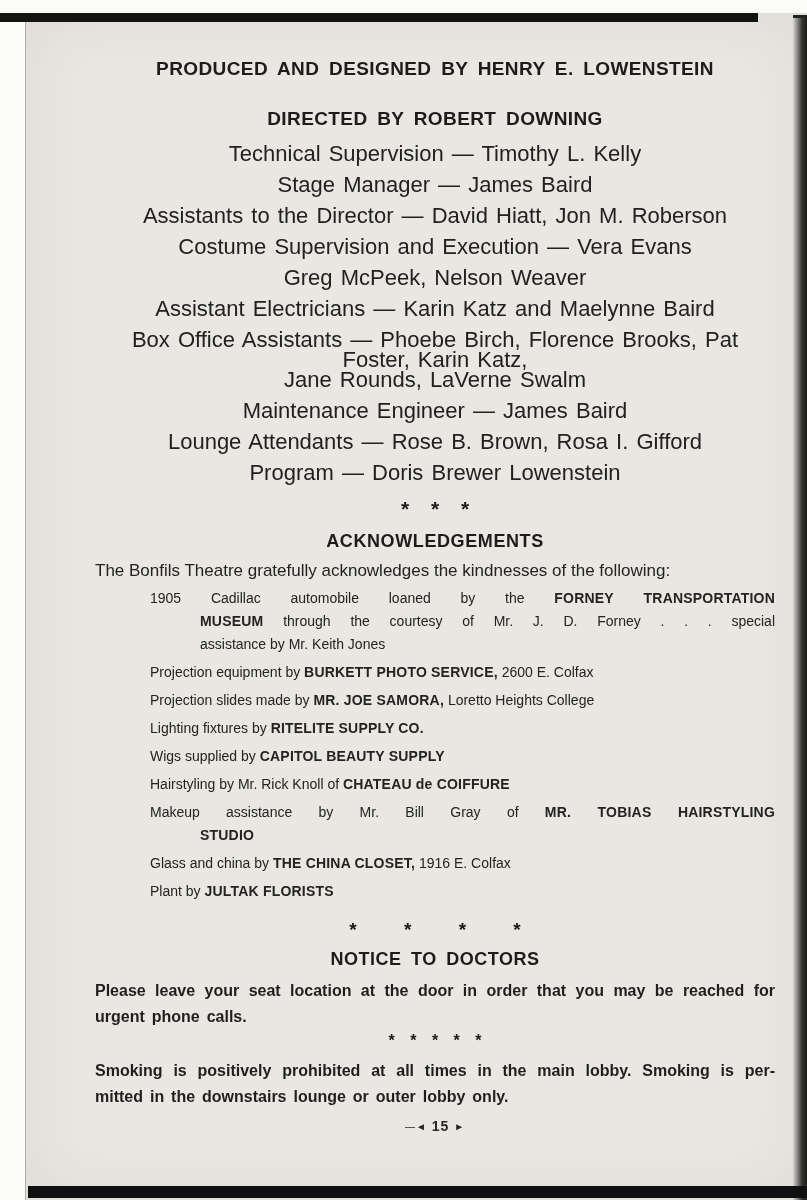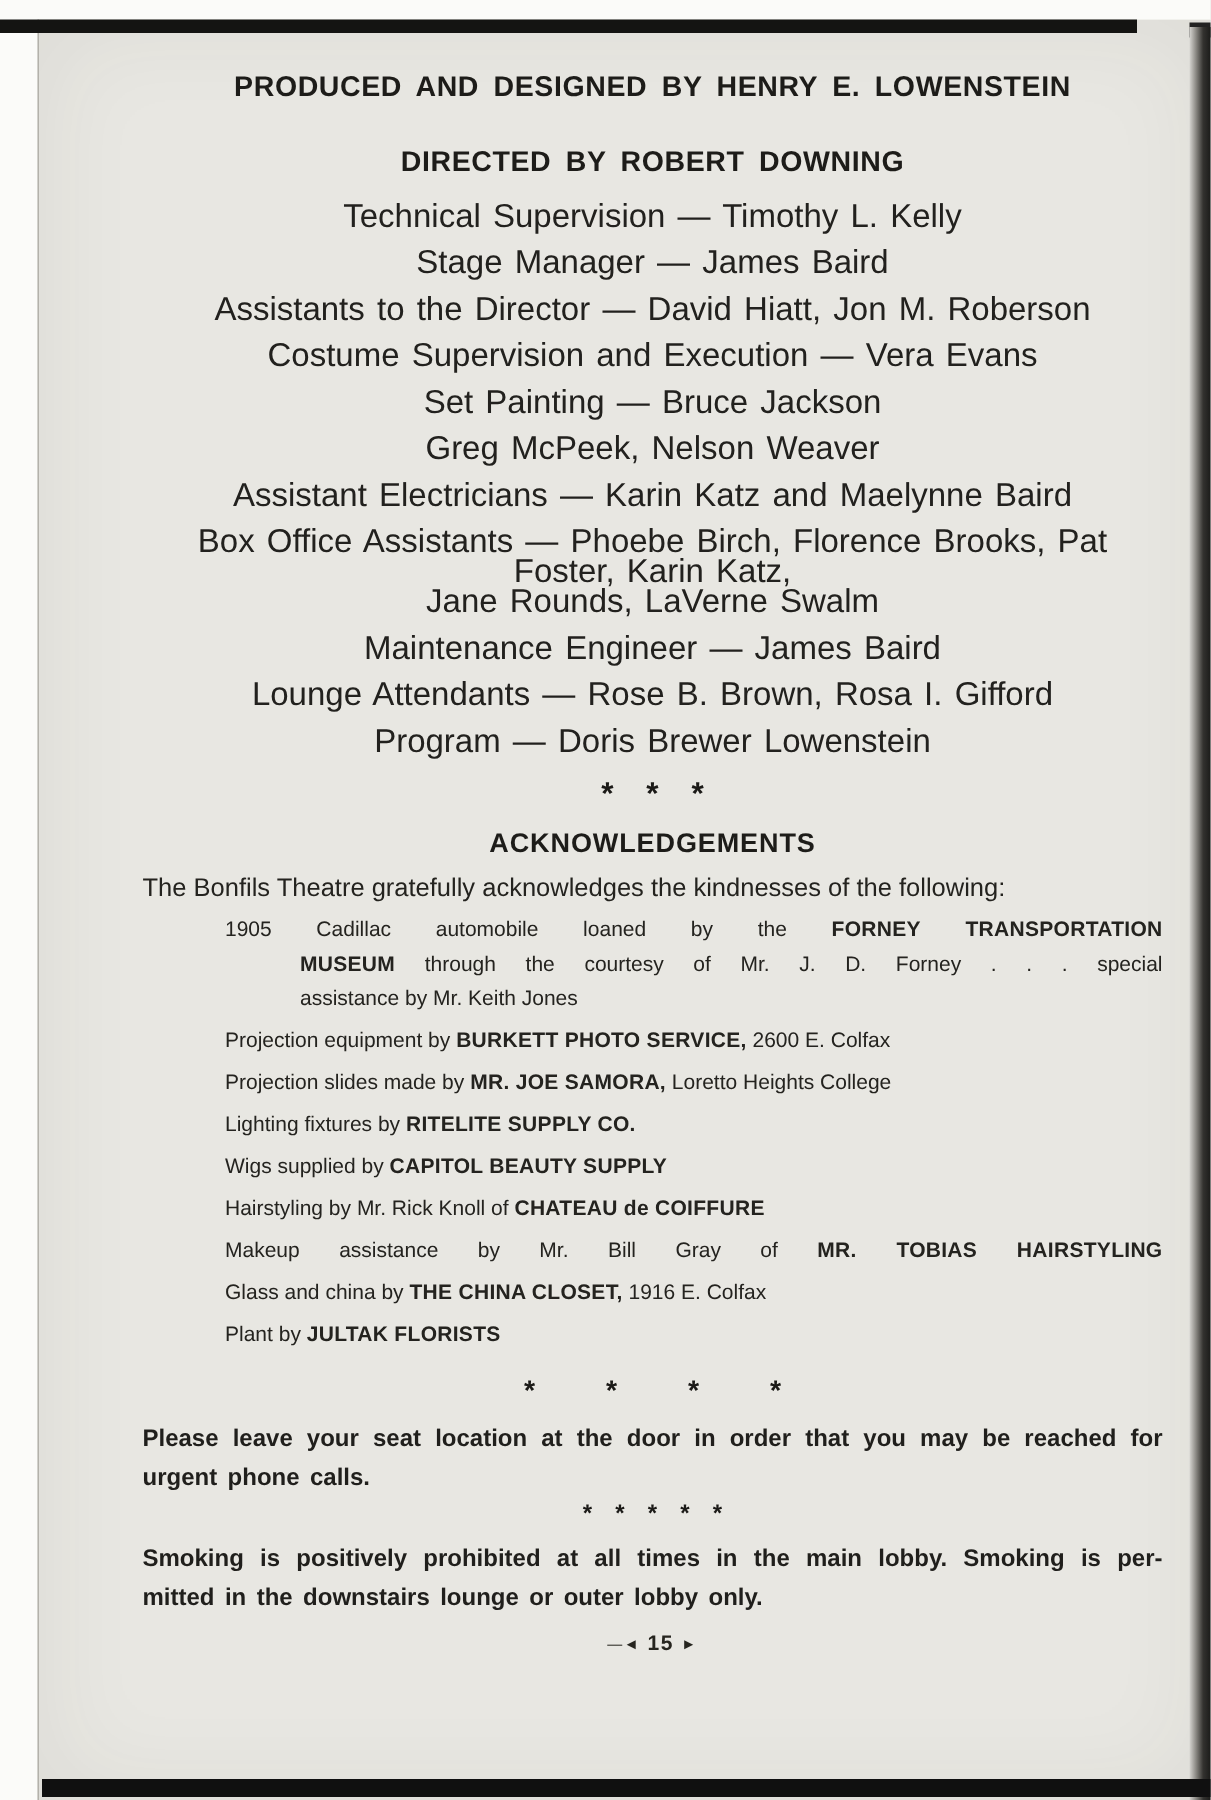--- a/index.html
+++ b/index.html
@@ -13,21 +13,21 @@
     background:#e8e7e2;
     border-left:1px solid #b3b1ab;
     box-shadow:inset 0 0 70px rgba(60,55,40,0.07);
   }
   .top-band { position:absolute; left:0; top:13px; width:758px; height:9px; background:#141412; }
   .top-band-corner { position:absolute; right:0; top:15px; width:14px; height:10px; background:#222; }
   .right-edge { position:absolute; right:0; top:18px; width:14px; bottom:0;
     background:linear-gradient(90deg,#d6d5d1 0%,#8d8b86 30%,#33322f 65%,#1c1c1a 100%); }
   .bottom-band { position:absolute; left:28px; right:0; bottom:2px; height:12px; background:#101010; }
 
-  .content { position:absolute; left:95px; top:47px; width:680px; color:#1d1c19; }
+  .content { position:absolute; left:95px; top:57px; width:680px; color:#1d1c19; }
 
   .h-title { text-align:center; font-weight:bold; font-size:19px; line-height:23px;
     letter-spacing:.4px; word-spacing:4px; }
   .h-title.second { margin-top:27px; }
 
   .credits-list { margin-top:14px; text-align:center; }
   .credit-entry { margin-top:11px; }
   .credit-line { font-size:22px; line-height:20px; word-spacing:2px; color:#22211e; }
 
   .sep { text-align:center; font-weight:bold; color:#1b1a17; }
@@ -78,23 +78,20 @@
       <div class="credit-entry">
         <div class="credit-line">Stage Manager — James Baird</div>
       </div>
       <div class="credit-entry">
         <div class="credit-line">Assistants to the Director — David Hiatt, Jon M. Roberson</div>
       </div>
       <div class="credit-entry">
         <div class="credit-line">Costume Supervision and Execution — Vera Evans</div>
       </div>
       <div class="credit-entry">
-        <div class="credit-line">Set Painting — Bruce Jackson</div>
-      </div>
-      <div class="credit-entry">
         <div class="credit-line">Greg McPeek, Nelson Weaver</div>
       </div>
       <div class="credit-entry">
         <div class="credit-line">Assistant Electricians — Karin Katz and Maelynne Baird</div>
       </div>
       <div class="credit-entry">
         <div class="credit-line">Box Office Assistants — Phoebe Birch, Florence Brooks, Pat Foster, Karin Katz,</div>
         <div class="credit-line">Jane Rounds, LaVerne Swalm</div>
       </div>
       <div class="credit-entry">
@@ -129,31 +126,33 @@
         <div class="ack-line first"><span class="">Lighting fixtures by </span><span class="b">RITELITE SUPPLY CO.</span></div>
       </div>
       <div class="ack-item">
         <div class="ack-line first"><span class="">Wigs supplied by </span><span class="b">CAPITOL BEAUTY SUPPLY</span></div>
       </div>
       <div class="ack-item">
         <div class="ack-line first"><span class="">Hairstyling by Mr. Rick Knoll of </span><span class="b">CHATEAU de COIFFURE</span></div>
       </div>
       <div class="ack-item">
         <div class="ack-line first fjust"><span class="">Makeup assistance by Mr. Bill Gray of </span><span class="b">MR. TOBIAS HAIRSTYLING</span></div>
+        <div class="ack-line cont"><span class="b">STUDIO</span></div>
       </div>
       <div class="ack-item">
         <div class="ack-line first"><span class="">Glass and china by </span><span class="b">THE CHINA CLOSET,</span><span class=""> 1916 E. Colfax</span></div>
       </div>
       <div class="ack-item">
         <div class="ack-line first"><span class="">Plant by </span><span class="b">JULTAK FLORISTS</span></div>
       </div>
     </div>
 
   <div class="sep sep2">* * * *</div>
 
+  <div class="notice-title">NOTICE TO DOCTORS</div>
   <div class="notice-block">
       <div class="notice-line fjust">Please leave your seat location at the door in order that you may be reached for</div>
       <div class="notice-line">urgent phone calls.</div>
     </div>
 
   <div class="sep sep3">* * * * *</div>
 
   <div class="notice-block">
       <div class="notice-line fjust">Smoking is positively prohibited at all times in the main lobby. Smoking is per-</div>
       <div class="notice-line">mitted in the downstairs lounge or outer lobby only.</div>

